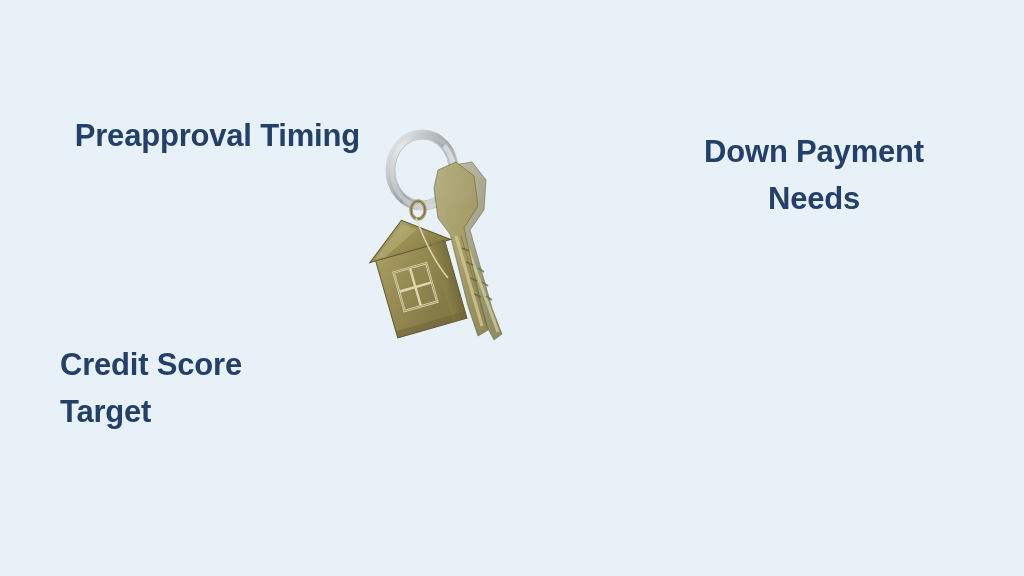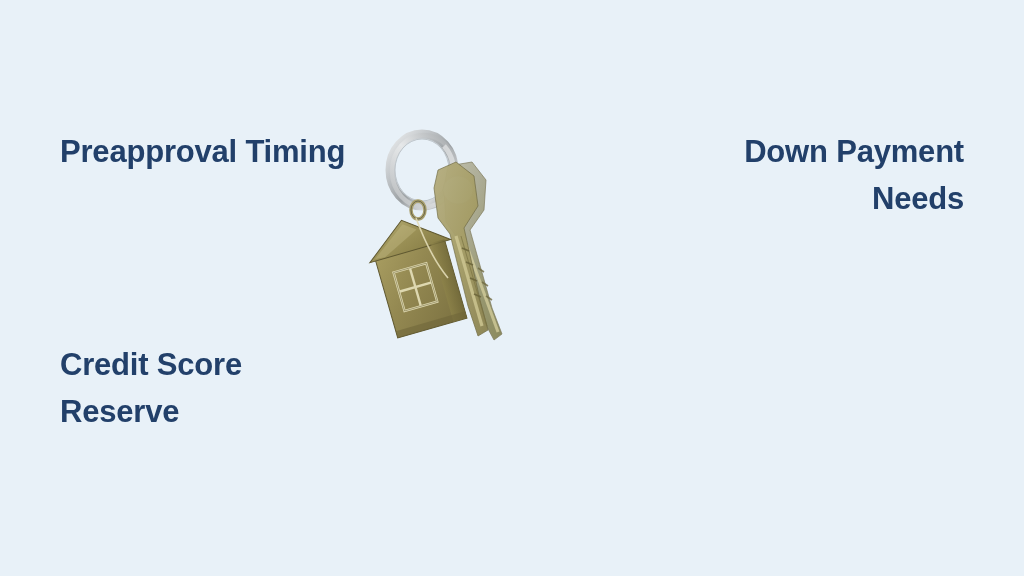--- a/index.html
+++ b/index.html
@@ -27,23 +27,23 @@
     position: absolute;
     font-family: "Liberation Sans", sans-serif;
     font-weight: bold;
     font-size: 31px;
     line-height: 47px;
     color: #22406a;
     letter-spacing: -0.2px;
     white-space: pre-line;
   }
   .heading.left  { left: 60px;  text-align: left;  width: 300px; }
-  .heading.right { right: 60px; text-align: right; width: 300px; }
-
-  #hd-preapproval   { top: 128px; }
+  .heading.right { right: 60px; text-align: center; width: 300px; }
+
+  #hd-preapproval   { top: 112px; text-align: right; }
   #hd-downpayment   { top: 128px; }
   #hd-creditscore   { top: 341px; }
   #hd-reservefunds  { top: 341px; }
 
   
   #keychain-photo {
     position: absolute;
     left: 352px;
     top: 118px;
     width: 200px;
@@ -55,21 +55,21 @@
 <body>
 
 <div id="slide">
 
   <div class="heading left" id="hd-preapproval">Preapproval Timing</div>
 
   <div class="heading right" id="hd-downpayment">Down Payment
 Needs</div>
 
   <div class="heading left" id="hd-creditscore">Credit Score
-Reserve</div>
+Target</div>
 
 
   <div id="keychain-photo">
     <svg viewBox="0 0 200 240" xmlns="http://www.w3.org/2000/svg">
       <defs>
 
         <linearGradient id="gRing" x1="0" y1="0" x2="1" y2="1">
           <stop offset="0%" stop-color="#eceeef"></stop>
           <stop offset="28%" stop-color="#c3c7ca"></stop>
           <stop offset="55%" stop-color="#9ba0a3"></stop>

